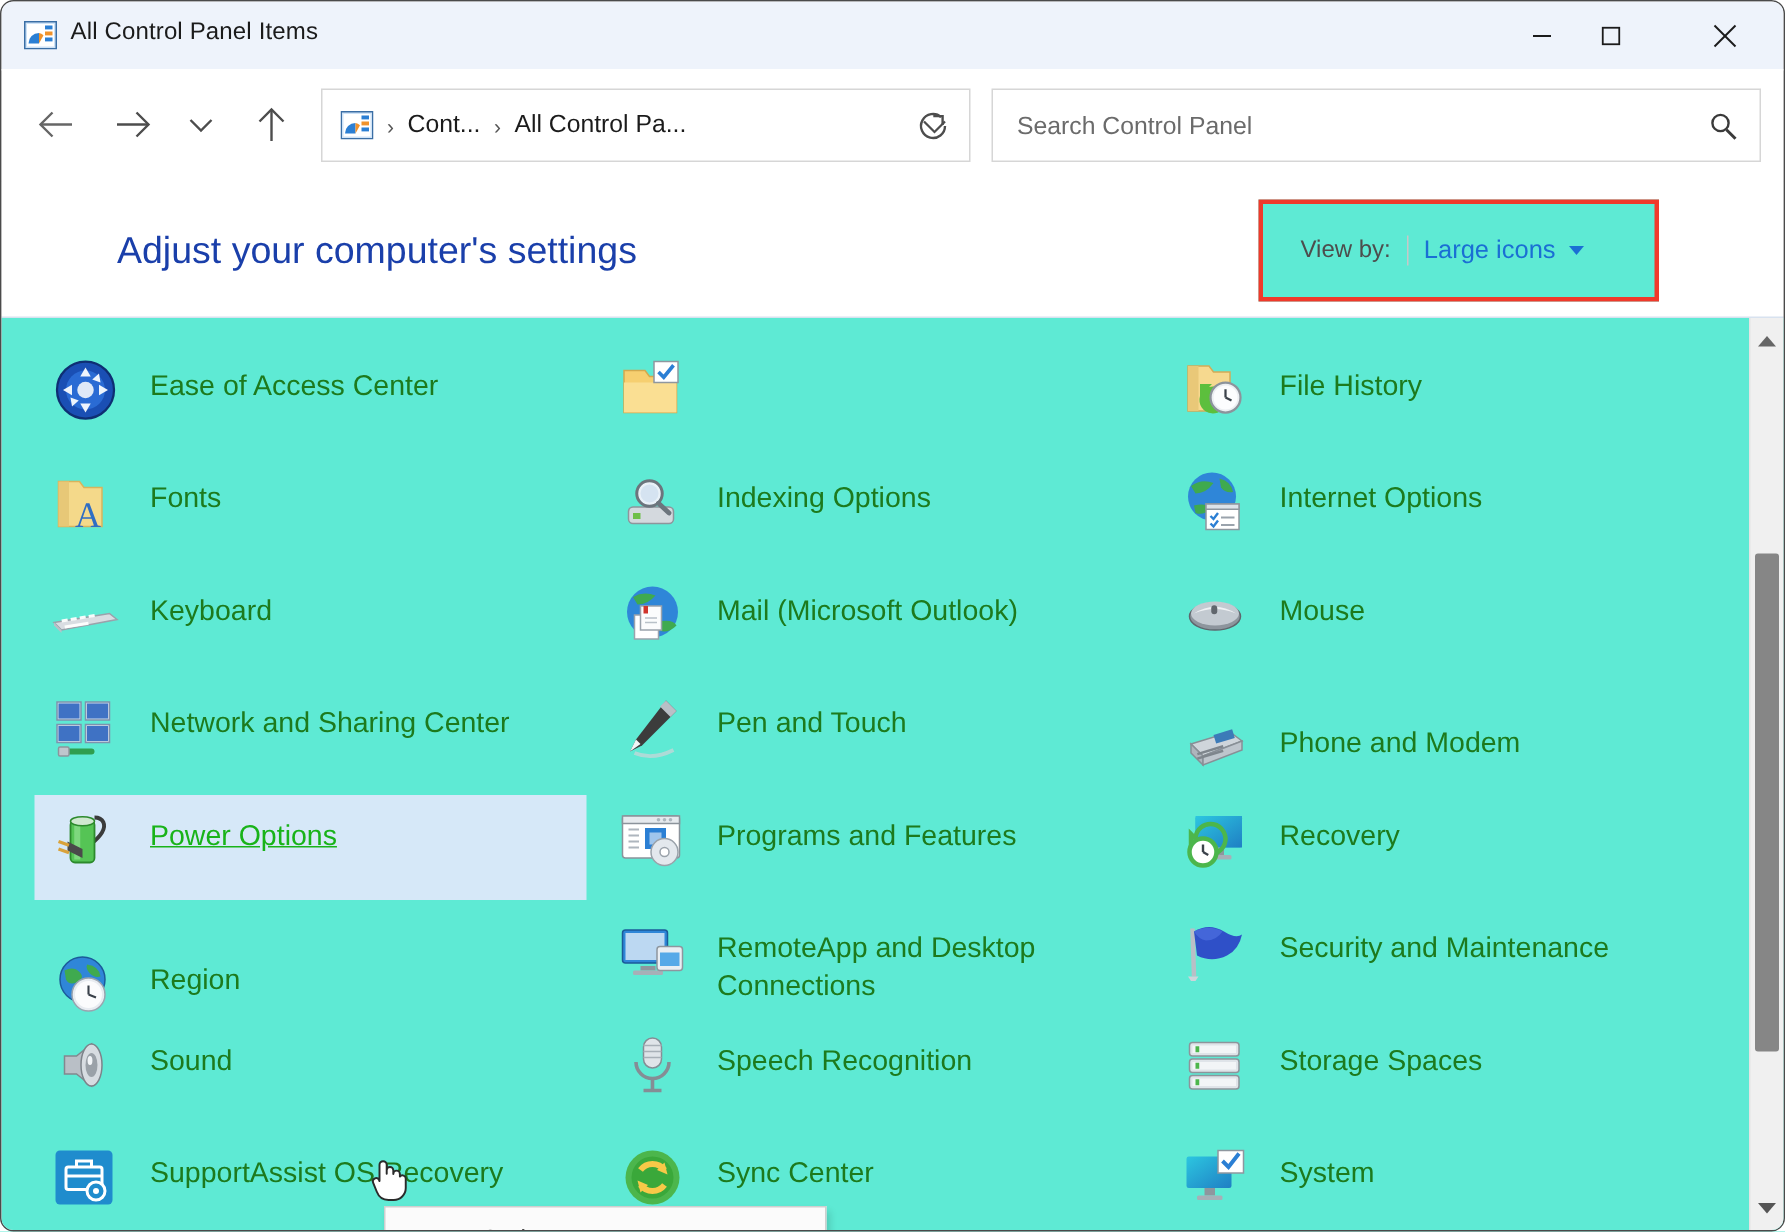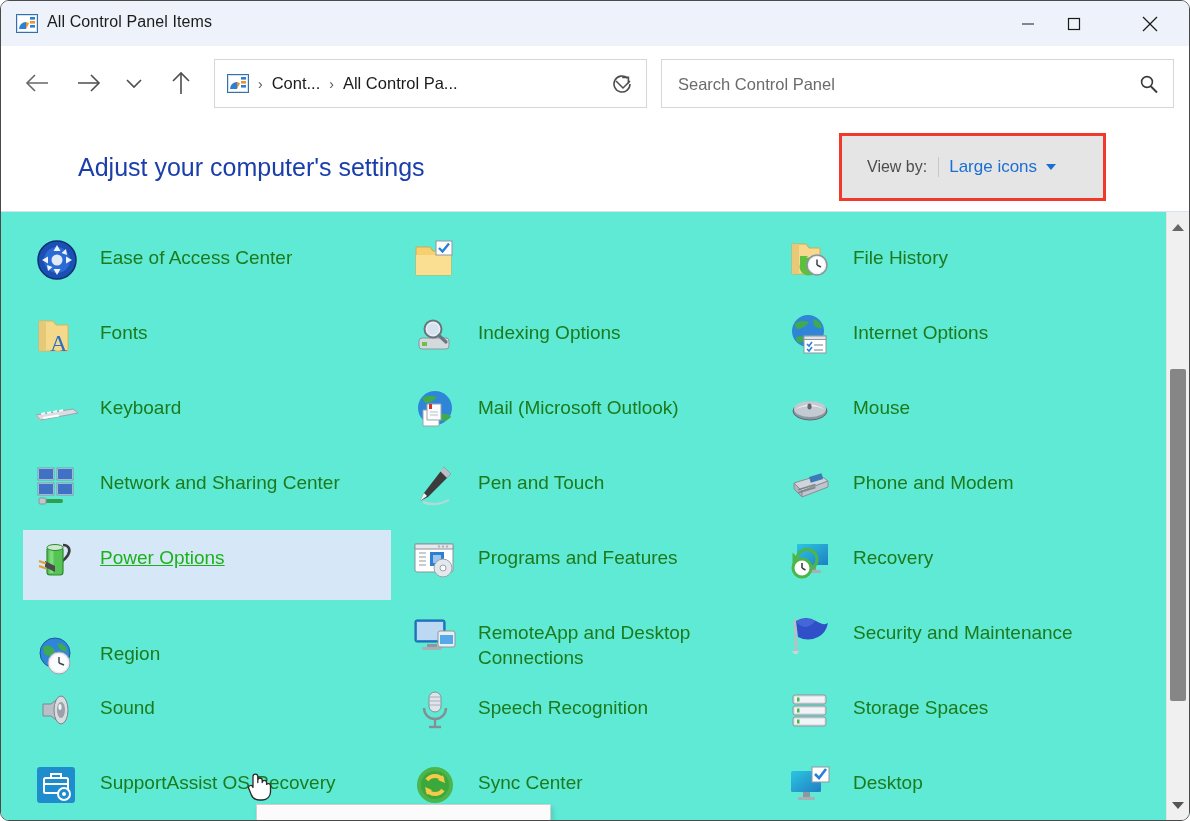--- a/index.html
+++ b/index.html
@@ -96,21 +96,21 @@
     position:absolute;left:0;top:120px;right:0;height:90px;background:#ffffff;
   }
   .page-title{
     position:absolute;left:29px;top:152px;
     font-size:25px;color:#1a3faa;white-space:nowrap;margin-left:48px;
   }
   .viewby-wrap{
     position:absolute;left:838px;top:132px;width:267px;height:68px;
     box-sizing:border-box;
     border:3px solid #f0392b;
-    background:#e5e5e5;
+    background:#5eead4;
     display:flex;align-items:center;
   }
   .viewby-label{
     margin-left:25px;font-size:16px;color:#4d4d4d;white-space:nowrap;
   }
   .viewby-div{
     width:1px;height:20px;background:#c8c8c8;margin:0 10px 0 11px;
   }
   .viewby-value{
     font-size:17px;color:#1a6fd4;white-space:nowrap;
@@ -535,21 +535,21 @@
         </div>
         <div class="cp-item" style="left: 775px; top: 168px; width: 378px; height: 70px;">
           <span class="ico"><svg viewBox="0 0 48 48" width="48" height="48">
      <ellipse cx="24" cy="25" rx="17" ry="9" fill="#8d959d" stroke="#5f666d"></ellipse>
      <ellipse cx="24" cy="23" rx="16" ry="8" fill="#c3cad1"></ellipse>
      <path d="M10 23 Q24 14 38 23 Q24 17 10 23 Z" fill="#eef1f4"></path>
      <rect x="21.5" y="17.5" width="4" height="6" rx="2" fill="#60666d"></rect>
    </svg></span>
           <span class="lbl">Mouse</span>
         </div>
-        <div class="cp-item" style="left: 775px; top: 243px; width: 378px; height: 70px;">
+        <div class="cp-item" style="left: 775px; top: 256px; width: 378px; height: 70px;">
           <span class="ico"><svg viewBox="0 0 48 48" width="48" height="48">
      <path d="M8 22 L34 14 L42 20 L16 30 Z" fill="#cfd5db" stroke="#888f96"></path>
      <path d="M8 22 L16 30 L16 36 L8 28 Z" fill="#aeb5bc" stroke="#888f96"></path>
      <path d="M16 30 L42 20 L42 26 L16 36 Z" fill="#bec5cc" stroke="#888f96"></path>
      <rect x="23" y="16" width="13" height="6" fill="#3c7bb8" transform="rotate(-17 23 16)"></rect>
      <g fill="#7e858c">
                 <rect x="12" y="28" width="18" height="1.6" transform="rotate(-17 12 28)"></rect>
        <rect x="12" y="31" width="18" height="1.6" transform="rotate(-17 12 31)"></rect>
               </g>
    </svg></span>
@@ -606,21 +606,21 @@
                 <linearGradient id="sysg" x1="0" y1="0" x2="1" y2="1">
        <stop offset="0" stop-color="#2cc6e0"></stop>
                   <stop offset="1" stop-color="#1f7fc4"></stop>
                 </linearGradient>
               </defs>
      <rect x="17" y="31" width="7" height="5" fill="#8e969e"></rect>
      <rect x="12" y="36" width="17" height="3" rx="1" fill="#a7afb7"></rect>
      <rect x="26" y="6" width="17" height="15" fill="#ffffff" stroke="#8f979f"></rect>
      <polyline points="29,13 33,17 40,8" fill="none" stroke="#2b7fd4" stroke-width="2.6"></polyline>
    </svg></span>
-          <span class="lbl">Desktop</span>
+          <span class="lbl">System</span>
         </div>
       </div>
 
     <div class="tooltip">
       <div>Power Options</div>
 
     </div>
 
     <div class="cursor">
       <svg width="26" height="34" viewBox="0 0 26 34">

